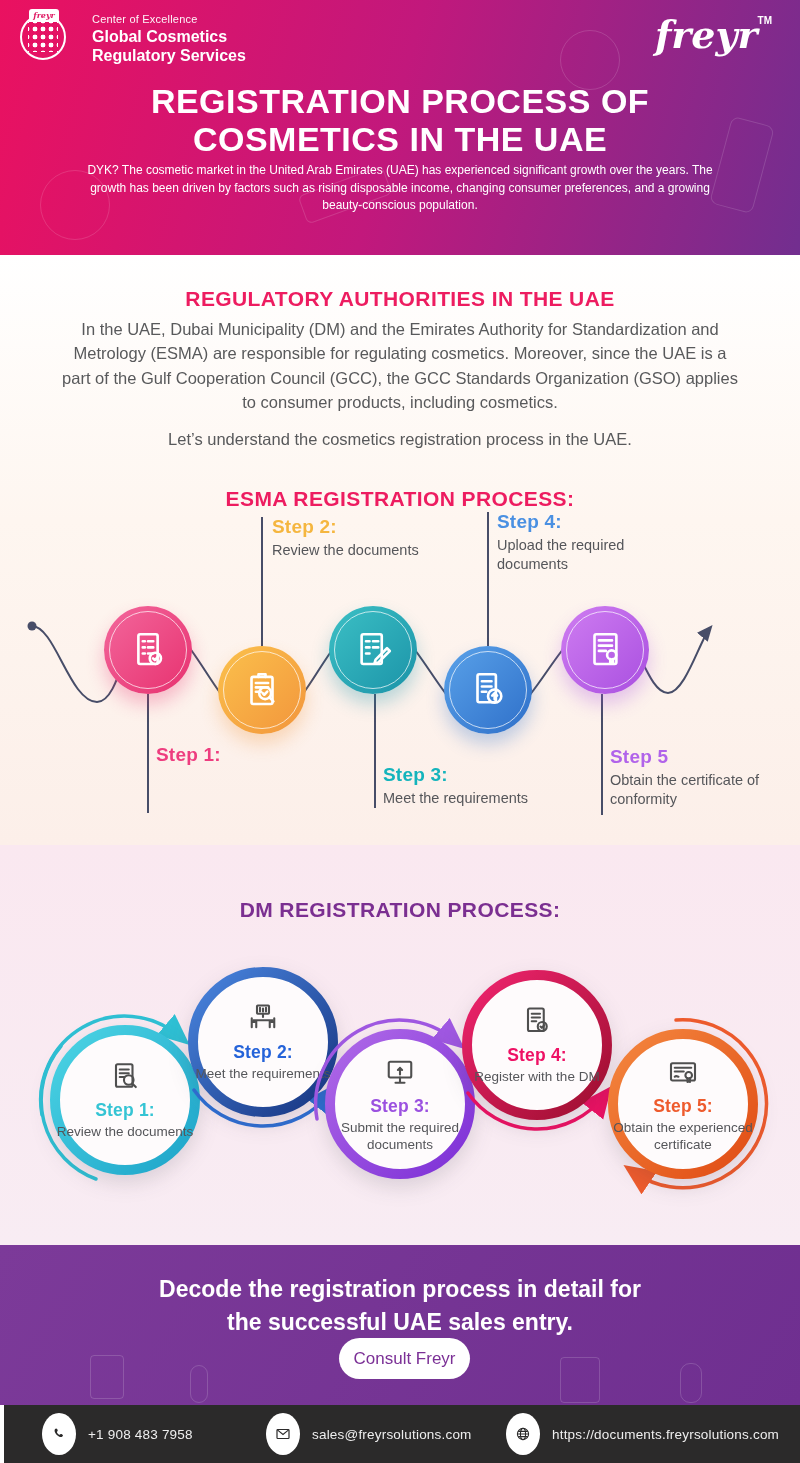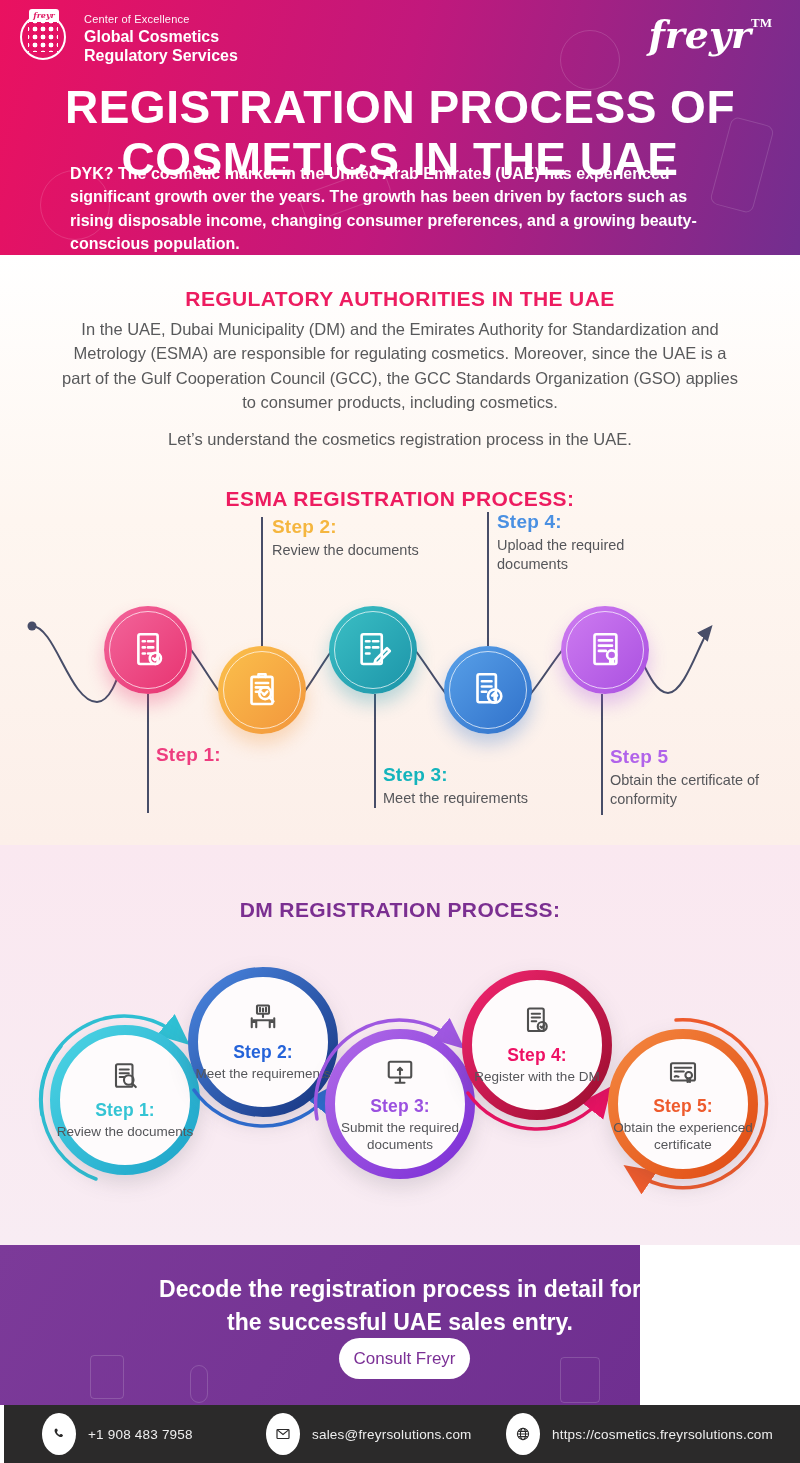--- a/index.html
+++ b/index.html
@@ -14,30 +14,30 @@
   .badge { position:absolute; left:20px; top:9px; display:flex; align-items:flex-start; }
   .badge-logo { position:relative; width:48px; height:52px; }
   .badge-tab { position:absolute; left:9px; top:0; width:30px; height:13px; background:#fff;
     border-radius:3px 3px 0 0; color:#e01a64; font-size:8px; font-style:italic; font-weight:bold;
     font-family:"DejaVu Serif", serif; text-align:center; line-height:12px; }
   .badge-circle { position:absolute; left:0; top:5px; width:46px; height:46px; border:2px solid #fff;
     border-radius:50%; display:flex; align-items:center; justify-content:center; }
   .badge-dots { width:30px; height:30px;
     background-image:radial-gradient(circle, #fff 2.4px, rgba(255,255,255,0) 2.6px);
     background-size:8px 8px; background-position:center; }
-  .badge-text { margin-left:16px; padding-top:4px; }
+  .badge-text { margin-left:24px; padding-top:4px; }
   .badge-tagline { font-size:11px; font-weight:400; opacity:.95; letter-spacing:.2px; }
   .badge-title { font-size:16px; font-weight:bold; line-height:1.2; margin-top:2px; }
   .freyr-logo { position:absolute; right:28px; top:16px; font-family:"DejaVu Serif", serif;
     font-style:italic; font-weight:bold; font-size:38px; line-height:1; }
-  .freyr-tm { font-size:13px; font-style:normal; vertical-align:top; font-family:Liberation Serif, serif; }
+  .freyr-tm { font-size:10px; font-style:normal; vertical-align:top; font-family:Liberation Sans, sans-serif; }
   .main-title { position:absolute; left:0; top:82px; width:800px; text-align:center;
-    font-size:46px; font-weight:800; letter-spacing:.5px; line-height:1.13; }
-  .intro { position:absolute; left:70px; top:162px; width:660px; text-align:left;
-    font-size:16px; line-height:1.46; font-weight:700; }
+    font-size:34px; font-weight:800; letter-spacing:.5px; line-height:1.13; }
+  .intro { position:absolute; left:70px; top:162px; width:660px; text-align:center;
+    font-size:12px; line-height:1.46; font-weight:400; }
 
   
   .sec1 { position:absolute; left:0; top:255px; width:800px; height:590px;
     background:linear-gradient(180deg,#ffffff 0%, #fef6f0 45%, #fcefe9 100%); }
   .sec-heading { width:800px; text-align:center; font-size:21px; font-weight:800; letter-spacing:.4px; }
   .pink-h { color:#ed1c60; }
   .purple-h { color:#7b2f91; }
   .reg-heading { position:absolute; left:0; top:32px; }
   .reg-body { position:absolute; left:62px; top:62px; width:676px; text-align:center;
     font-size:16.5px; line-height:1.48; color:#58595b; }
@@ -75,21 +75,21 @@
     flex-direction:column; align-items:center; justify-content:center; text-align:center; gap:2px; }
   .dm-title { font-size:17.5px; font-weight:800; letter-spacing:.2px; margin-top:3px; }
   .dm-desc { font-size:13.5px; color:#55565a; line-height:1.28; }
   .dms1 { left:15px;  top:145px; }
   .dms2 { left:153px; top:87px; }
   .dms3 { left:290px; top:149px; }
   .dms4 { left:427px; top:90px; }
   .dms5 { left:573px; top:149px; }
 
   
-  .cta { position:absolute; left:0; top:1245px; width:640px; height:160px;
+  .cta { position:absolute; left:0; top:1245px; width:800px; height:160px;
     background:linear-gradient(120deg,#7c3a99 0%, #6f2f90 100%); color:#fff;padding-left:47px; }
   .cta-text { position:absolute; left:60px; top:28px; width:680px; text-align:center;
     font-size:23px; font-weight:700; line-height:1.42; }
   .cta-btn { position:absolute; left:339px; top:93px; width:131px; height:41px; background:#fff;
     border:none; border-radius:21px; color:#7b3096; font-size:17px; font-family:"Liberation Sans",sans-serif;
     display:flex; align-items:center; justify-content:center; cursor:pointer; }
   .cta-pattern { position:absolute; border:1px solid rgba(255,255,255,.16); }
 
   
   .footer { position:absolute; left:4px; top:1405px; width:800px; height:58px; background:#2b2a2a; color:#eee; }
@@ -383,17 +383,17 @@
       <div class="c-text">sales@freyrsolutions.com</div>
     </div>
     <div class="contact c-web">
       <div class="c-oval">
         <svg width="18" height="18" viewBox="0 0 24 24" fill="none" stroke="#2b2a2a" stroke-width="1.4">
           <circle cx="12" cy="12" r="7.5"></circle>
             <ellipse cx="12" cy="12" rx="3.4" ry="7.5"></ellipse>
           <path d="M4.5 12h15M5.6 8.5h12.8M5.6 15.5h12.8"></path>
         </svg>
       </div>
-      <div class="c-text">https://cosmetics.freyrsolutions.com</div>
+      <div class="c-text">https://documents.freyrsolutions.com</div>
     </div>
   </div>
 
 </div>
 
 </body></html>

